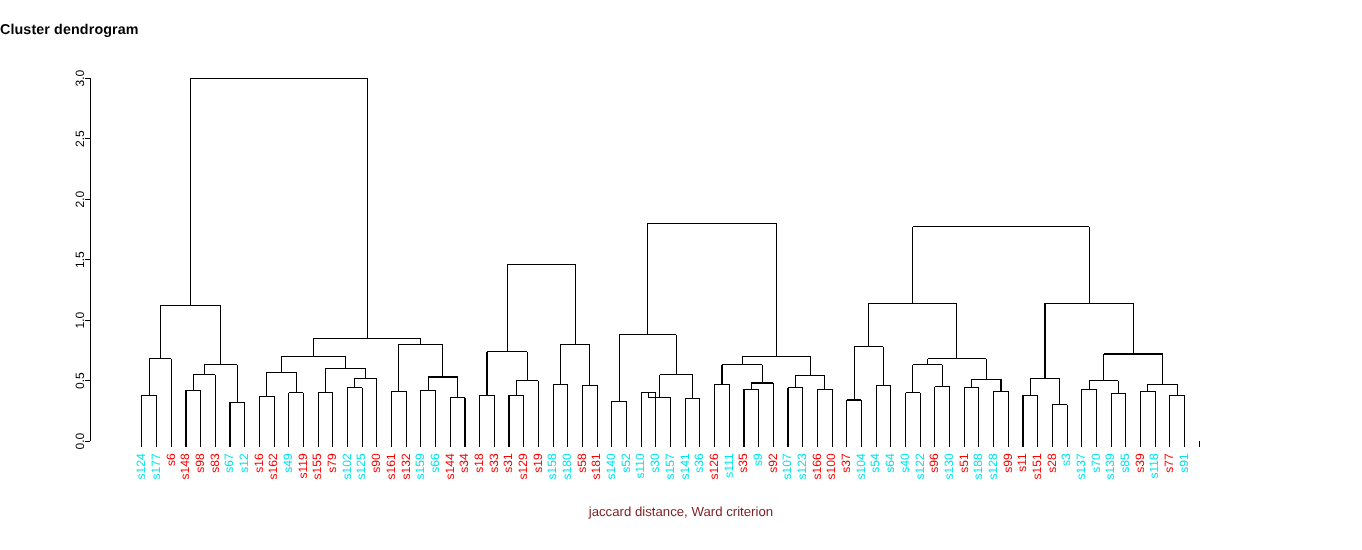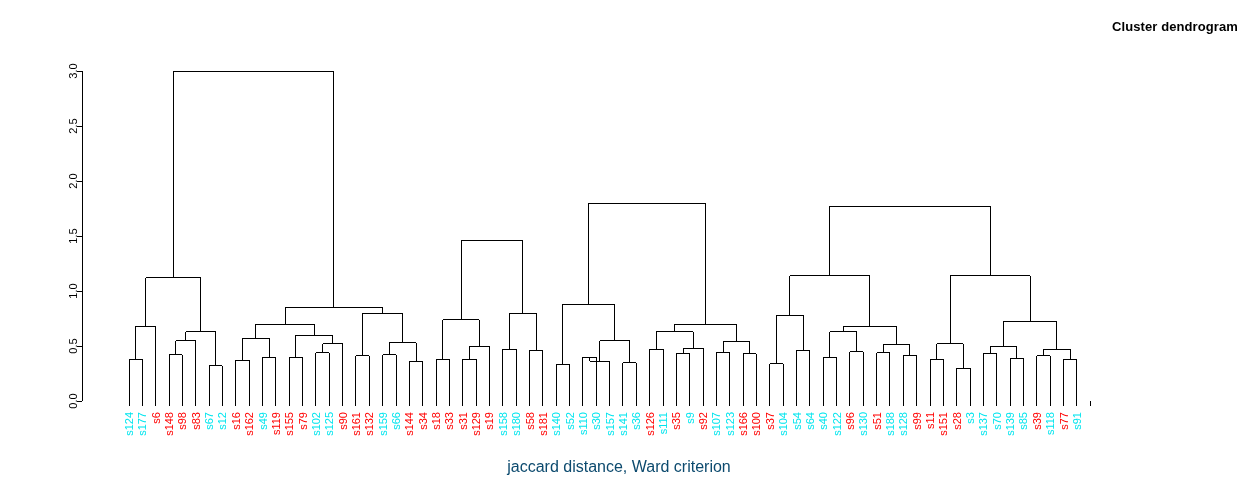--- a/index.html
+++ b/index.html
@@ -8,33 +8,33 @@
     width:1238px;height:500px;
     font-family:"Liberation Sans", sans-serif;
     color:#000000;
     overflow:hidden;
     position:relative;
   }
   #plot-root{position:absolute;left:0;top:0;width:1238px;height:500px;}
   .plot-title{
     position:absolute;
     left:0;right:0;top:19px;
-    text-align:right;
+    text-align:left;
     font-size:13px;
     font-weight:bold;
     letter-spacing:0.1px;
     color:#000;
   }
   .x-axis-label{
     position:absolute;
     left:0;right:0;top:458px;
     text-align:center;
-    font-size:16px;
+    font-size:12px;
     font-weight:normal;
-    color:#0c4a6e;
+    color:#7f1d1d;
   }
   svg#dendro{position:absolute;left:0;top:0;display:block;}
   .axis-line{stroke:#000;stroke-width:1;shape-rendering:crispEdges;}
   .tick-line{stroke:#000;stroke-width:1;shape-rendering:crispEdges;}
   .branch{stroke:#000;stroke-width:1;fill:none;shape-rendering:crispEdges;}
   .ytick-text{
     font-family:"Liberation Sans", sans-serif;
     font-size:11px;
     fill:#000;
   }

